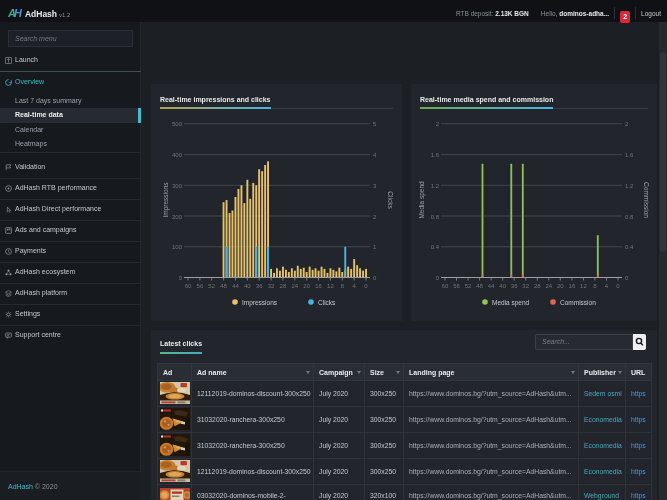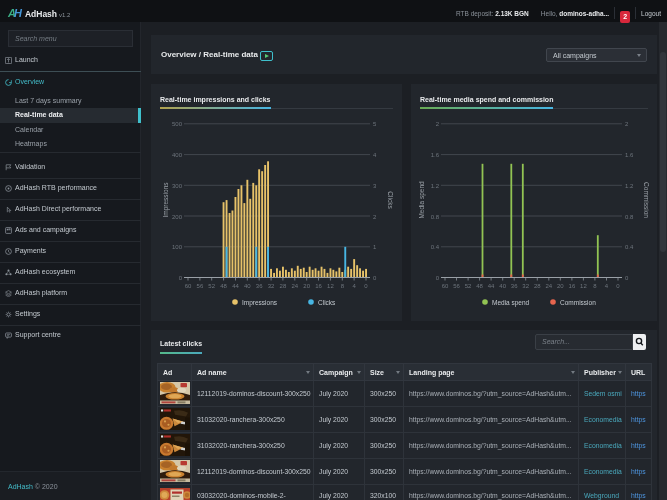--- a/index.html
+++ b/index.html
@@ -195,27 +195,20 @@
           <span class="tx" style="left:15px;color:#c3c9cf;">Support centre</span>
         </div>
     </div>
     <div id="sb-foot"><span class="t">AdHash</span> © 2020</div>
   </div>
 
   <div class="abs" style="left:659px; top:22px; width:8px; height:478px; background:#26292e;">
     <div style="position:absolute; left:1px; top:30px; width:6px; height:200px; background:#32363c; border-radius:3px;"></div>
   </div>
 
-  <div class="panel" id="crumb">
-    <div class="bc">Overview / Real-time data</div>
-    <div id="playbtn">
-        <div class="tri"></div>
-      </div>
-    <div id="dropdown">All campaigns<div class="car"></div></div>
-  </div>
 
   <div class="panel" id="chartL">
     <div class="ptitle">Real-time impressions and clicks</div>
     <div class="pline" style="width:233px;"></div>
     <div class="pgrad" style="width:111px; background:linear-gradient(90deg,#b1a24e,#47b5e2);"></div>
     <svg width="251" height="237" viewBox="0 0 251 237" style="position:absolute;left:0;top:0;">
         <line x1="33" y1="162.8" x2="219" y2="162.8" stroke="#42474e" stroke-width="1"></line>
         <line x1="33" y1="132" x2="219" y2="132" stroke="#42474e" stroke-width="1"></line>
         <line x1="33" y1="101.3" x2="219" y2="101.3" stroke="#42474e" stroke-width="1"></line>
         <line x1="33" y1="70.6" x2="219" y2="70.6" stroke="#42474e" stroke-width="1"></line>

